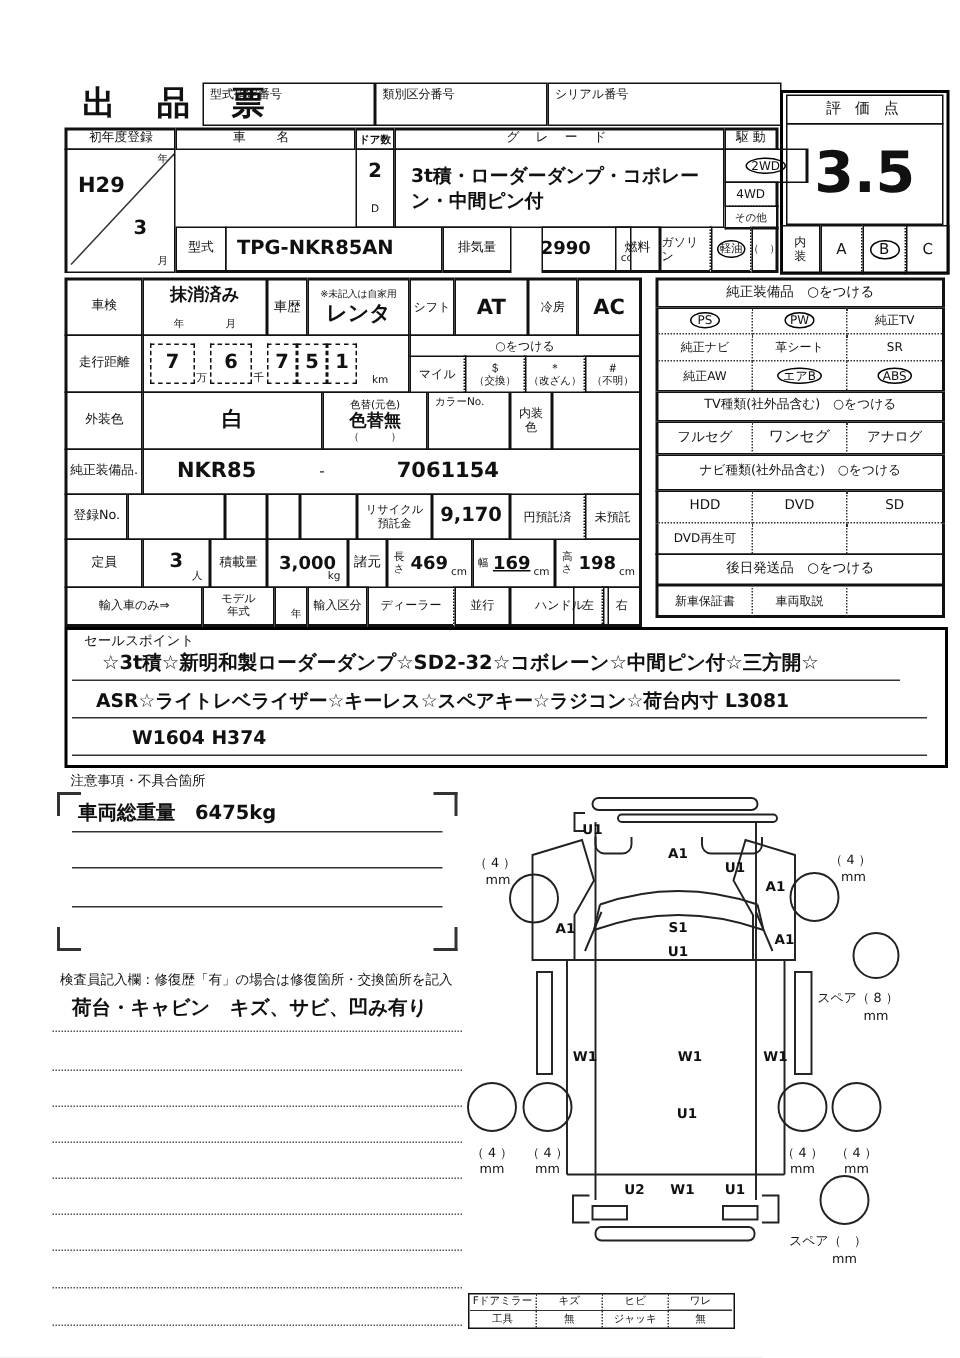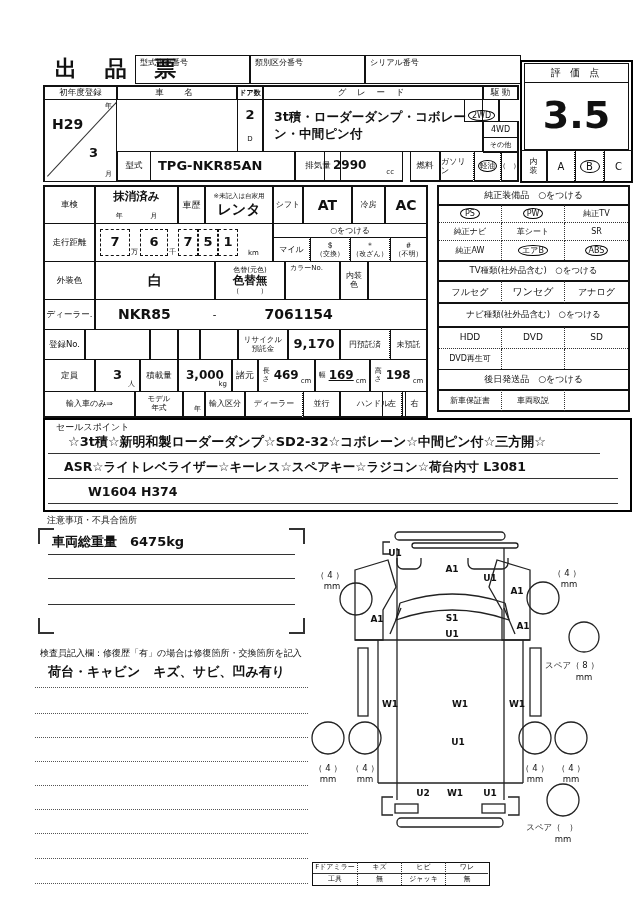--- a/index.html
+++ b/index.html
@@ -57,30 +57,30 @@
     <span class="nb b" style="position:absolute;left:7px;top:16px;font-size:14px;">H29</span>
     <span class="nb b" style="position:absolute;left:44px;top:46px;font-size:13px;">3</span>
     <span class="nb tiny" style="position:absolute;right:4px;bottom:3px;">月</span>
     <div class="hr" style="left:2px;top:76px;width:104px;transform:rotate(-47deg);transform-origin:left top;"></div>
   </div>
   <div class="c col" style="left:237px;top:99px;width:26px;height:53px;">
     <span class="b" style="font-size:13px;">2</span>
     <span class="tiny" style="margin-top:12px;">D</span>
   </div>
   <div class="c b" style="left:263px;top:99px;width:220px;height:53px;font-size:12.5px;padding:2px 10px;line-height:1.3;text-align:left;">3t積・ローダーダンプ・コボレーン・中間ピン付</div>
-  <div class="c" style="left:464px;top:99px;width:36px;height:23px;border-right-width:2px;align-items:flex-end;">
+  <div class="c" style="left:483px;top:99px;width:56px;height:23px;border-right-width:2px;">
       <span class="circ" style="font-size:8px;">2WD</span>
     </div>
   <div class="c small" style="left:483px;top:121px;width:36px;height:17px;border-right-width:2px;">4WD</div>
   <div class="c tiny" style="left:483px;top:137px;width:36px;height:16px;border-right-width:2px;border-top-style:dotted;">その他</div>
 
   <div class="c lab" style="left:117px;top:151px;width:34px;height:31px;border-bottom-width:2px;">型式</div>
   <div class="c b" style="left:150px;top:151px;width:145px;height:31px;justify-content:flex-start;padding-left:7px;font-size:13px;border-bottom-width:2px;">TPG-NKR85AN</div>
   <div class="c lab" style="left:295px;top:151px;width:46px;height:31px;border-bottom-width:2px;">排気量</div>
-  <div class="c" style="left:324px;top:151px;width:79px;height:31px;border-bottom-width:2px;gap:16px;">
+  <div class="c" style="left:361px;top:151px;width:60px;height:31px;border-bottom-width:2px;gap:16px;">
     <span class="b" style="font-size:12px;">2990</span>
     <span class="tiny" style="margin:12px 0 0 4px;">cc</span>
   </div>
   <div class="c lab" style="left:410px;top:151px;width:30px;height:31px;border-bottom-width:2px;">燃料</div>
   <div class="c small dotR" style="left:440px;top:151px;width:34px;height:31px;border-bottom-width:2px;">ガソリン</div>
   <div class="c small" style="left:474px;top:151px;width:27px;height:31px;border-bottom-width:2px;border-right-style:dotted;">
       <span class="circ" style="font-size:7.5px;padding:1px 1px;">軽油</span>
     </div>
   <div class="c tiny" style="left:501px;top:151px;width:18px;height:31px;border-right-width:2px;border-bottom-width:2px;">（　）</div>
 
@@ -133,21 +133,21 @@
     <span class="tiny">色替(元色)</span>
     <span class="b" style="font-size:11.5px;">色替無</span>
     <span class="tiny">（　　　）</span>
   </div>
   <div class="c tl tiny" style="left:285px;top:261px;width:55px;height:39px;">カラーNo.</div>
   <div class="c" style="left:340px;top:261px;width:28px;height:39px;">
       <span class="vert small" style="width:18px;">内装色</span>
     </div>
   <div class="c" style="left:368px;top:261px;width:60px;height:39px;border-right-width:2px;"></div>
 
-  <div class="c lab" style="left:43px;top:299px;width:52px;height:31px;border-left-width:2px;">ディーラー.</div>
+  <div class="c lab" style="left:43px;top:299px;width:52px;height:31px;border-left-width:2px;">純正装備品.</div>
   <div class="c" style="left:95px;top:299px;width:333px;height:31px;justify-content:flex-start;border-right-width:2px;">
     <span class="b" style="font-size:14px;margin-left:22px;">NKR85</span>
     <span style="margin-left:42px;">-</span>
     <span class="b" style="font-size:14px;margin-left:48px;">7061154</span>
   </div>
 
   <div class="c lab" style="left:43px;top:329px;width:42px;height:31px;border-left-width:2px;">登録No.</div>
   <div class="c" style="left:85px;top:329px;width:65px;height:31px;"></div>
   <div class="c" style="left:150px;top:329px;width:28px;height:31px;"></div>
   <div class="c" style="left:178px;top:329px;width:22px;height:31px;"></div>

